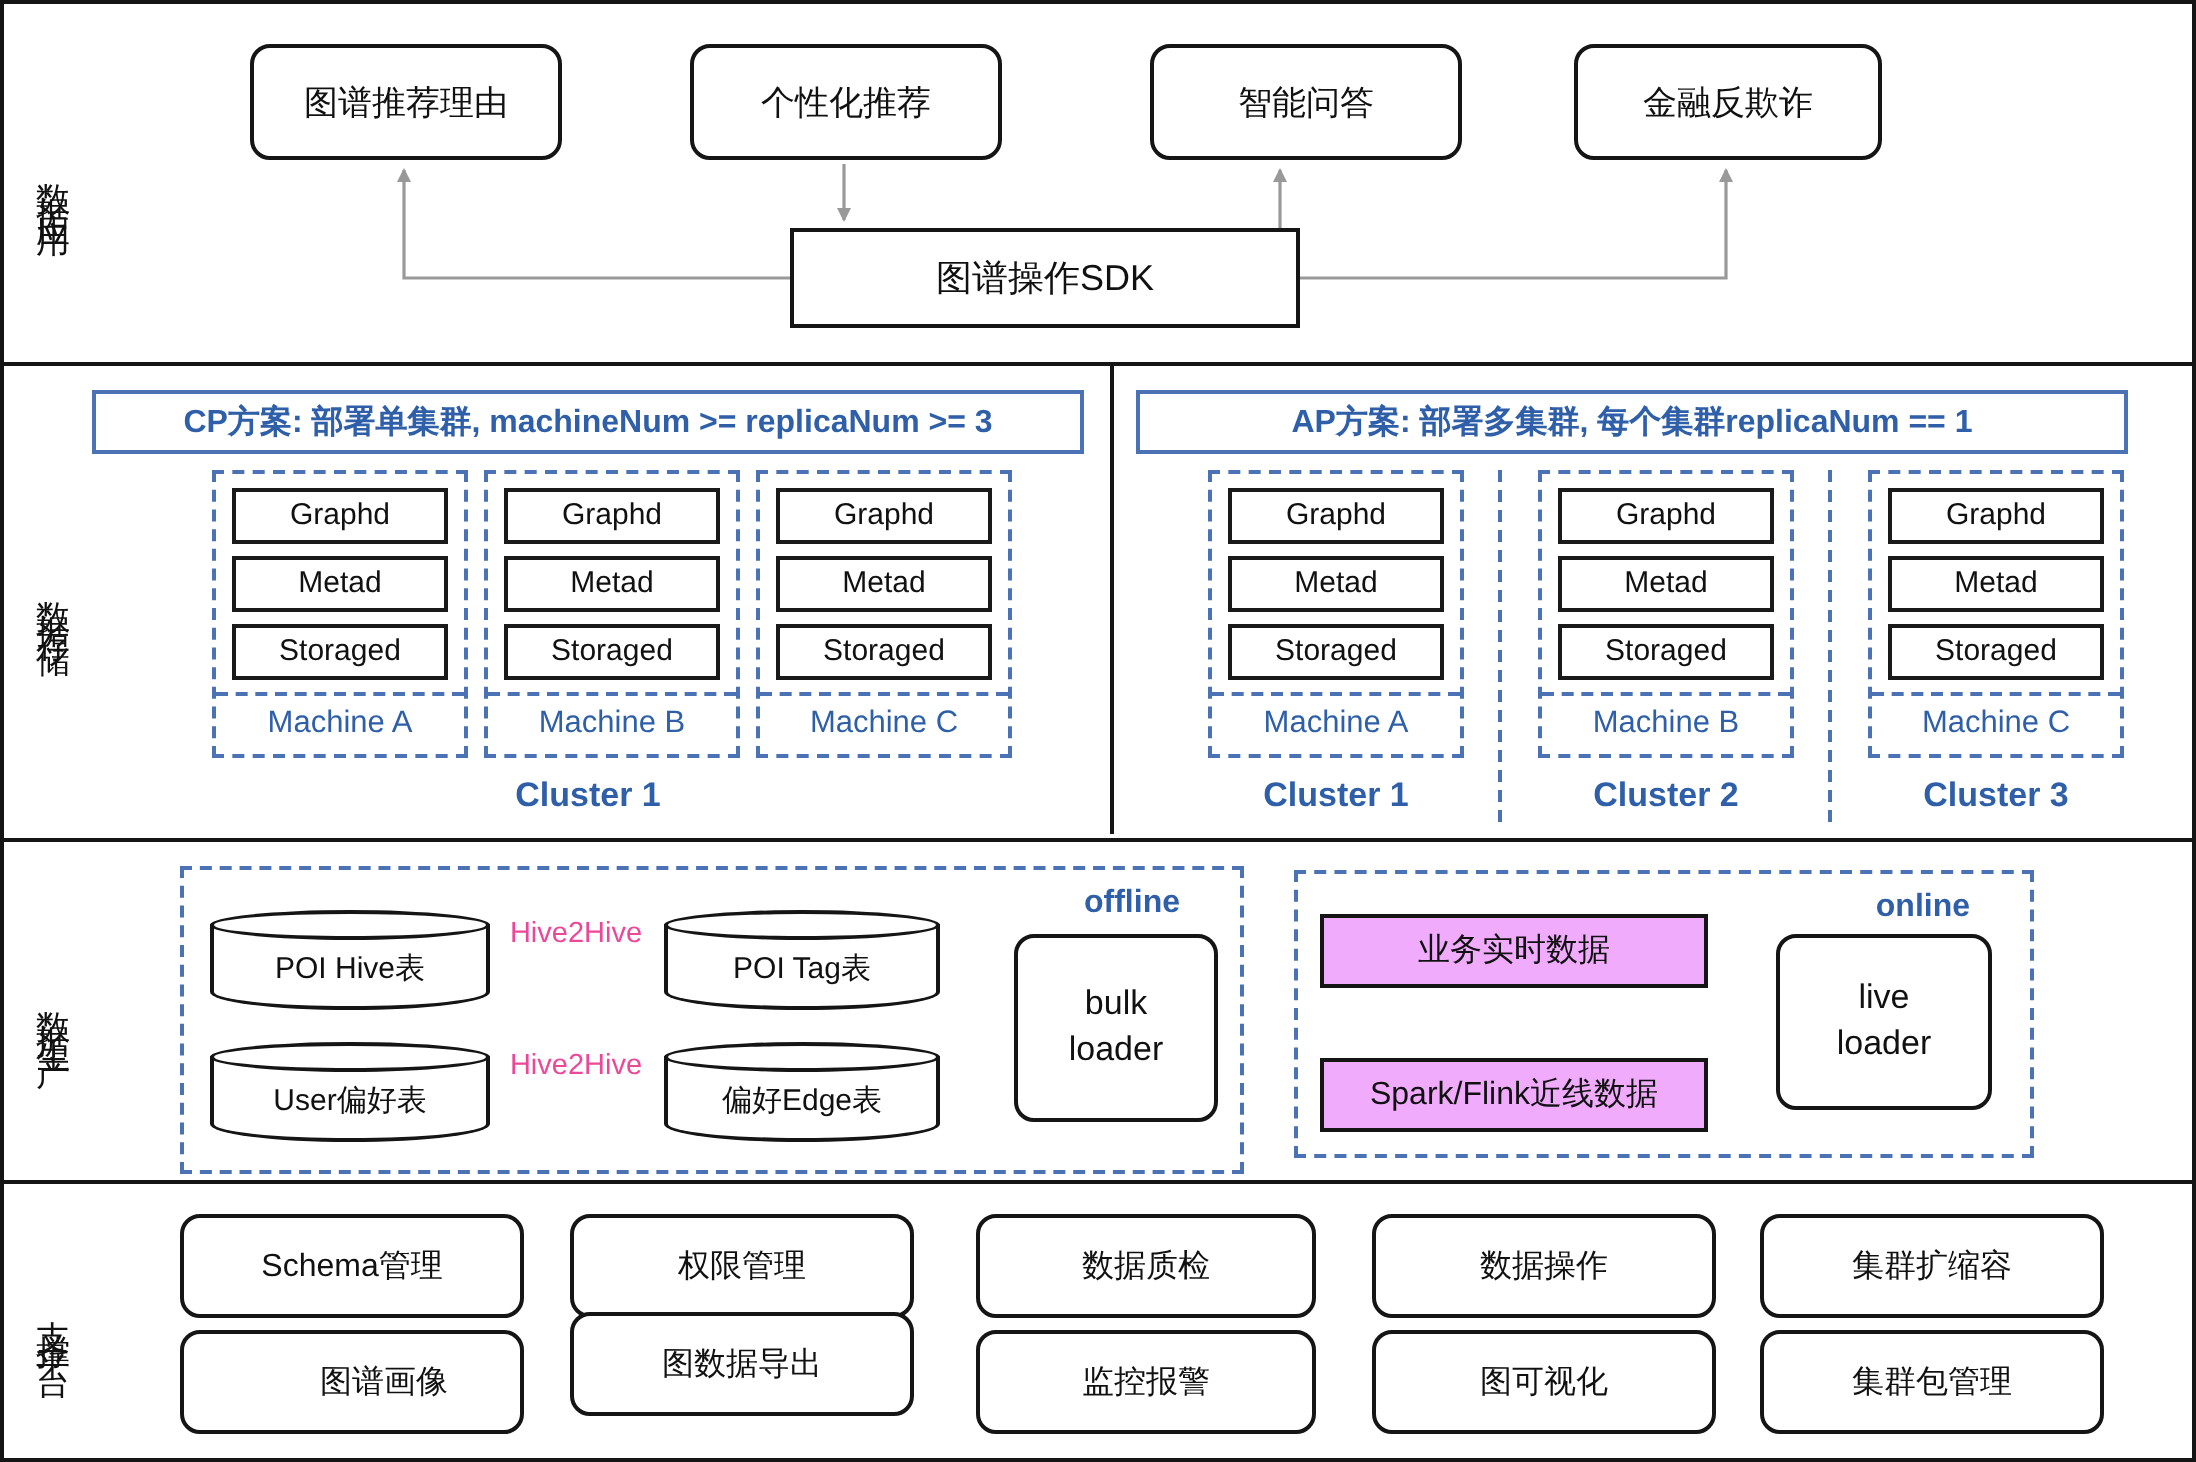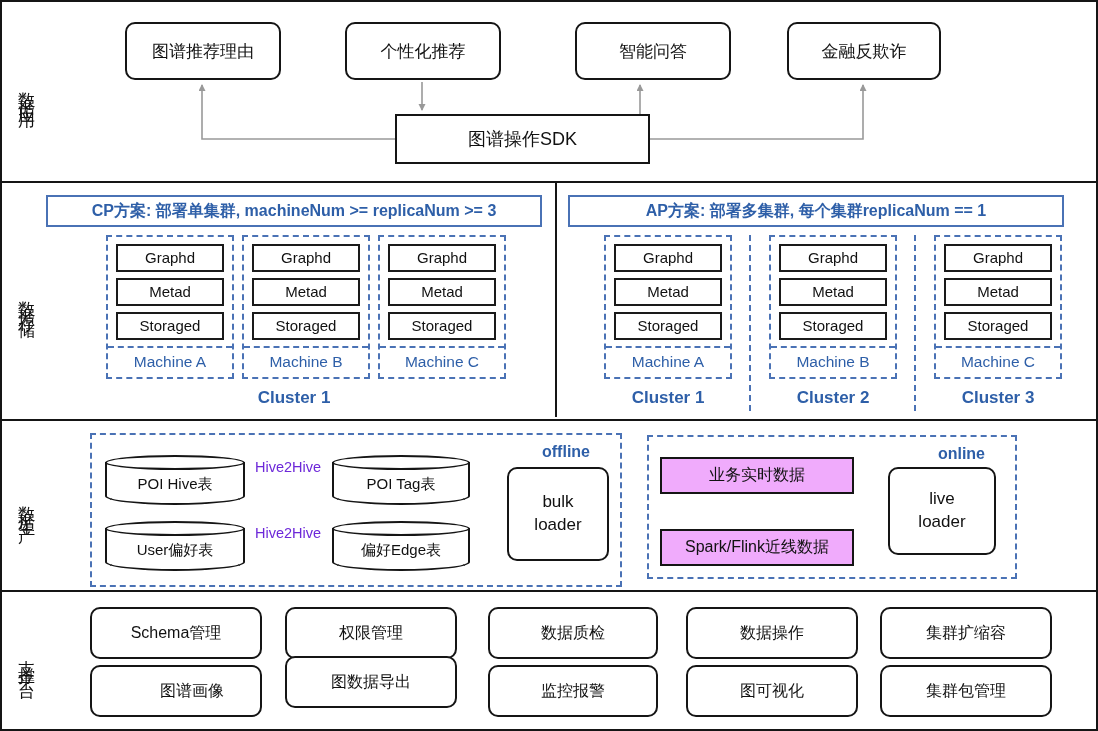--- a/index.html
+++ b/index.html
@@ -96,21 +96,21 @@
     position: absolute; left: 0; right: 0; top: 7px; bottom: 0;
     border: 2px solid #151515; border-top: none;
     border-radius: 0 0 50% 50% / 0 0 9px 9px; background: #fff; z-index: 1;
   }
   .cyl-label {
     position: absolute; left: 0; right: 0; top: 20px; z-index: 3;
     text-align: center; font-size: 15px;
   }
   .h2h {
     position: absolute; left: 243px; width: 86px; text-align: center;
-    font-size: 14.5px; color: #6d28d9;
+    font-size: 14.5px; color: #ec4899;
   }
   .loader-box {
     position: absolute; border: 2px solid #151515; border-radius: 10px; background: #fff;
     display: flex; align-items: center; justify-content: center; text-align: center;
     font-size: 17px; line-height: 1.35; padding: 18px;
   }
   .rt-box {
     position: absolute; left: 658px; width: 194px; height: 37px;
     border: 2px solid #151515; background: #f0abfc;
     display: flex; align-items: center; justify-content: center; font-size: 16px;

